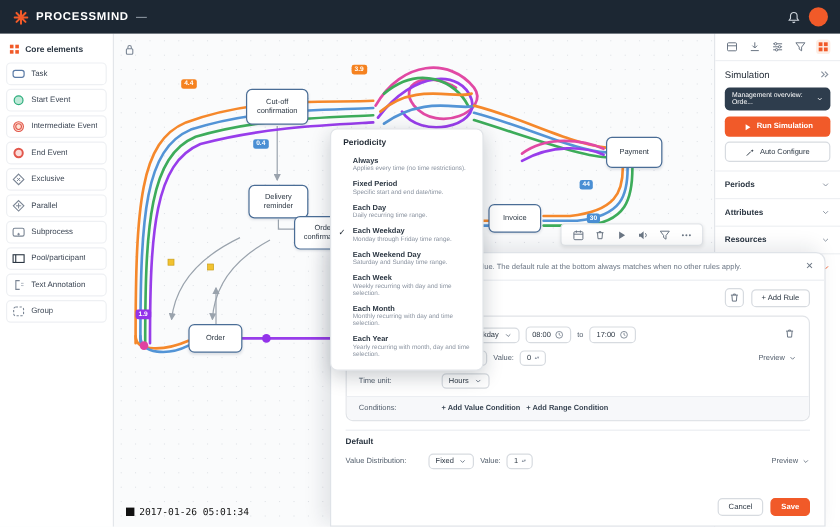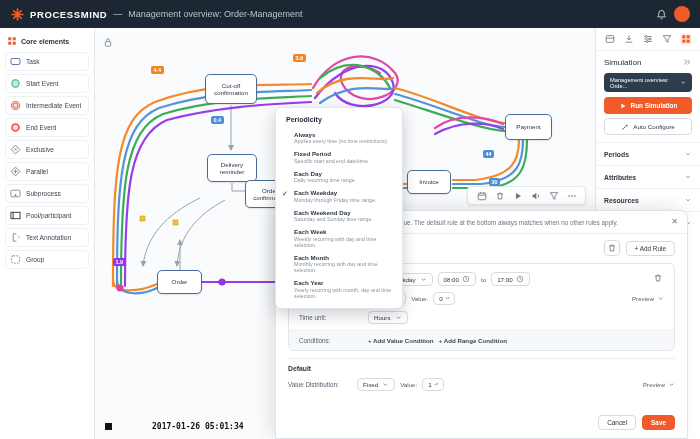--- a/index.html
+++ b/index.html
@@ -22,21 +22,21 @@
   .sbitem span.lbl { font-size:6.6px; color:#3c4654; white-space:nowrap; overflow:hidden; }
 
   
   .canvas { position:absolute; top:28px; left:95px; width:500px; bottom:0; background-color:#fafbfc;
     background-image:radial-gradient(#d9dde2 0.6px, transparent 0.7px); background-size:12px 12px; z-index:1; }
   .edges { position:absolute; left:0; top:0; }
   .node { position:absolute; background:#fff; border:1.2px solid #4a6d96; border-radius:5px; display:flex; align-items:center; justify-content:center; text-align:center; font-size:6.2px; color:#2b3642; line-height:1.2; padding:2px; box-shadow:0 1px 2px rgba(30,50,80,.12); z-index:4; }
   .epill { position:absolute; font-size:5.5px; font-weight:bold; color:#fff; padding:0 2.5px; border-radius:2px; line-height:1.5; z-index:5; }
   .stamp { position:absolute; left:10px; top:394px; display:flex; align-items:center; gap:4px; z-index:5; }
   .stamp .sq { width:7px; height:7px; background:#111; }
-  .stamp .txt { font-family:"DejaVu Sans Mono", monospace; font-weight:bold; font-size:8px; color:#111;margin-left:36px; }
+  .stamp .txt { font-family:"DejaVu Sans Mono", monospace; font-weight:normal; font-size:8px; color:#111; }
   .lock { position:absolute; left:8px; top:6px; z-index:5; }
   .cv-toolbar { position:absolute; left:372px; top:158px; display:flex; align-items:center; gap:7px; background:#fff; border:1px solid #e3e6ea; border-radius:4px; padding:3px 8px; z-index:6; box-shadow:0 1px 3px rgba(0,0,0,.08); }
   .cv-toolbar .ti { width:11px; height:11px; display:flex; align-items:center; justify-content:center; cursor:pointer; }
 
   
   .popover { position:absolute; left:275px; top:107px; width:128px; background:#fff; border:1px solid #e1e4e8; border-radius:6px; box-shadow:0 5px 16px rgba(20,30,45,.22); padding:5px 0 6px; z-index:30; }
   .pop-title { font-size:7px; font-weight:bold; color:#1f2833; padding:3px 10px 5px; }
   .pop-opt { position:relative; padding:2.5px 8px 3.5px 18px; cursor:pointer; }
   .pop-opt .ol { font-size:6.2px; font-weight:bold; color:#2b3642; }
   .pop-opt .od { font-size:5.3px; color:#8a93a0; margin-top:.5px; }
@@ -87,21 +87,20 @@
 <div class="page">
 
   <div class="topbar">
     <span class="tb-icon">
       <svg width="13" height="13" viewBox="0 0 16 16">
           <path d="M8 1.5v13M1.5 8h13M3.4 3.4l9.2 9.2M12.6 3.4L3.4 12.6" stroke="#f15a29" stroke-width="2.1" stroke-linecap="round"></path>
         </svg>
     </span>
     <span class="brand">PROCESSMIND</span>
     <span class="tb-title">—</span>
-    <span class="tb-title">Management overview: Order-Management</span>
     <span class="tb-spacer"></span>
     <span class="tb-icon">
       <svg width="11" height="11" viewBox="0 0 12 12">
           <path d="M6 1.5a3 3 0 0 0-3 3v2.3L1.8 8.6h8.4L9 6.8V4.5a3 3 0 0 0-3-3z" fill="none" stroke="#cfd6dd" stroke-width="1"></path>
           <path d="M4.9 10a1.2 1.2 0 0 0 2.2 0" fill="none" stroke="#cfd6dd" stroke-width="1"></path>
         </svg>
     </span>
     <span class="avatar"></span>
   </div>
 

